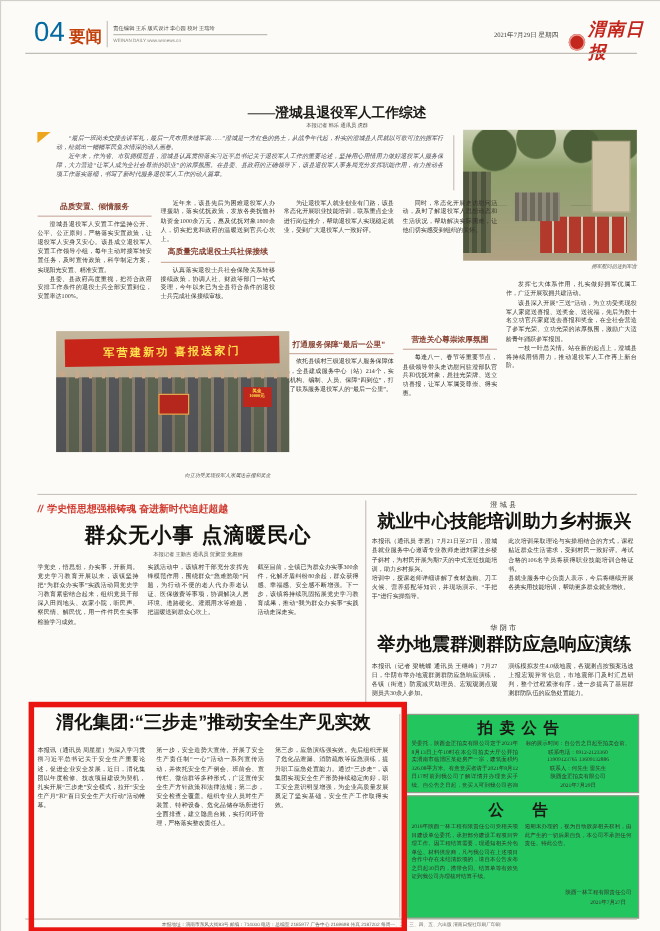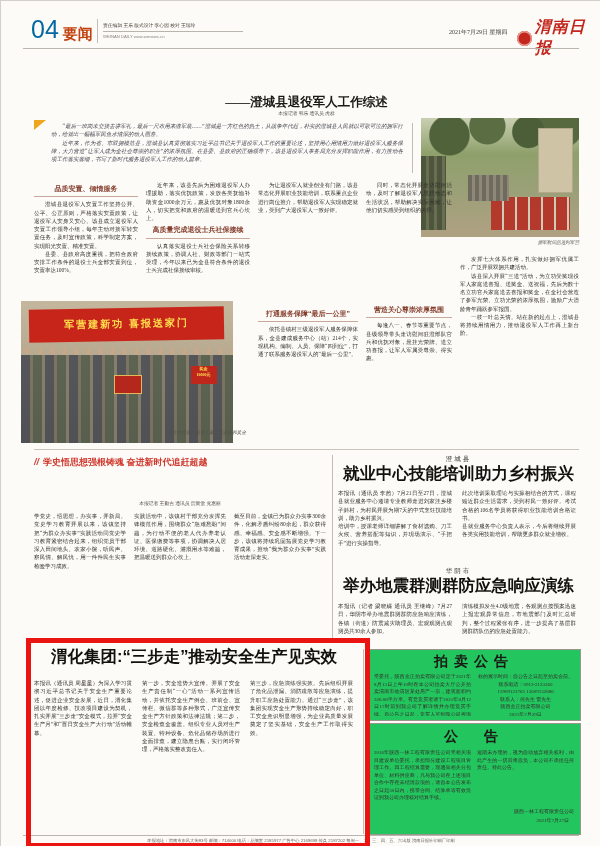--- a/index.html
+++ b/index.html
@@ -80,37 +80,38 @@
     <p>同时，常态化开展走访慰问活动，及时了解退役军人思想动态和生活状况，帮助解决实际困难，让他们切实感受到组织的关怀。</p>
     <div class="subh" style="margin-top:92px;">营造关心尊崇浓厚氛围</div>
     <p>每逢八一、春节等重要节点，县级领导带头走访慰问驻澄部队官兵和优抚对象，悬挂光荣牌、送立功喜报，让军人军属受尊崇、得实惠。</p>
   </div>
   <div class="abs t" style="left:459px;top:254px;width:119px;height:194px;">
     <p>发挥七大体系作用，扎实做好拥军优属工作，广泛开展双拥共建活动。</p>
     <p>该县深入开展“三送”活动，为立功受奖现役军人家庭送喜报、送奖金、送祝福，先后为数十名立功官兵家庭送去喜报和奖金，在全社会营造了参军光荣、立功光荣的浓厚氛围，激励广大适龄青年踊跃参军报国。</p>
     <p>一枝一叶总关情。站在新的起点上，澄城县将持续用情用力，推动退役军人工作再上新台阶。</p>
   </div>
 
-  <div class="abs photo" style="left:20px;top:300px;width:212px;height:142px;background:linear-gradient(180deg,#c4b79d 0%,#b2a48a 55%,#9d9078 100%);">
+  <div class="abs photo" style="left:50px;top:300px;width:212px;height:110px;background:linear-gradient(180deg,#c4b79d 0%,#b2a48a 55%,#9d9078 100%);">
     <div class="abs" style="left:4%;top:5%;width:92%;height:23%;background:#c8251a;display:flex;align-items:center;justify-content:center;transform:rotate(-1deg);">
       <span style="font-family:'Liberation Sans',sans-serif;font-weight:900;font-size:10px;color:#ffe04d;letter-spacing:2px;">军营建新功 喜报送家门</span>
     </div>
     <div class="abs" style="left:0;top:38%;width:100%;height:62%;background:repeating-linear-gradient(90deg,#3c414b 0 9px,#6e6757 9px 12px,#475242 12px 21px,#7b7366 21px 24px);opacity:.8;"></div>
     <div class="abs" style="left:0;top:33%;width:100%;height:7px;background:repeating-radial-gradient(circle at 6px 3px,#c9a789 0 2.6px,transparent 3px 12px);"></div>
     <div class="abs" style="left:44%;top:52%;width:26px;height:17px;background:#b5271d;border:1.5px solid #e2b958;"></div>
     <div class="abs pre" style="left:80%;top:46%;width:26px;height:18px;background:#c0271c;color:#ffe04d;font-size:4px;line-height:1.3;text-align:center;font-weight:bold;">奖金
 10000元</div>
   </div>
   <div class="abs caption" style="left:33px;top:429px;width:212px;">向立功受奖现役军人家属送喜报和奖金</div>
 
   <div class="abs hairline-h" style="left:33px;top:448px;width:545px;background:#c7c3ba;"></div>
   <div class="abs" style="left:33px;top:455px;font-family:'Liberation Sans',sans-serif;font-weight:bold;font-size:9px;color:#d0392e;">
     <span style="font-style:italic;margin-right:4px;">//</span><span>学史悟思想强根铸魂  奋进新时代追赶超越</span>
   </div>
 
+  <div class="abs headline2" style="left:33px;top:473px;width:292px;font-size:19px;letter-spacing:1px;">群众无小事  点滴暖民心</div>
   <div class="abs" style="left:33px;top:499px;width:292px;text-align:center;font-size:4.8px;color:#55514a;">本报记者 王勤吉 通讯员 贺聚堂 党惠丽</div>
   <div class="abs t pre" style="left:33px;top:511px;width:92px;height:120px;">学党史，悟思想，办实事，开新局。党史学习教育开展以来，该镇坚持把“为群众办实事”实践活动同党史学习教育紧密结合起来，组织党员干部深入田间地头、农家小院，听民声、察民情、解民忧，用一件件民生实事检验学习成效。</div>
   <div class="abs t pre" style="left:133px;top:511px;width:92px;height:120px;">实践活动中，该镇村干部充分发挥先锋模范作用，围绕群众“急难愁盼”问题，为行动不便的老人代办养老认证、医保缴费等事项，协调解决人居环境、道路硬化、灌溉用水等难题，把温暖送到群众心坎上。</div>
   <div class="abs t pre" style="left:233px;top:511px;width:92px;height:120px;">截至目前，全镇已为群众办实事300余件，化解矛盾纠纷80余起，群众获得感、幸福感、安全感不断增强。下一步，该镇将持续巩固拓展党史学习教育成果，推动“我为群众办实事”实践活动走深走实。</div>
 
   <div class="abs hairline-v" style="left:331px;top:454px;height:185px;"></div>
 
   <div class="abs kicker" style="left:337px;top:454px;width:241px;">澄城县</div>
   <div class="abs headline2" style="left:337px;top:462px;width:241px;font-size:16.5px;">就业中心技能培训助力乡村振兴</div>
   <div class="abs t pre" style="left:337px;top:488px;width:114px;height:74px;">本报讯（通讯员 李茜）7月21日至27日，澄城县就业服务中心邀请专业教师走进刘家洼乡楼子斜村，为村民开展为期7天的中式烹饪技能培训，助力乡村振兴。

